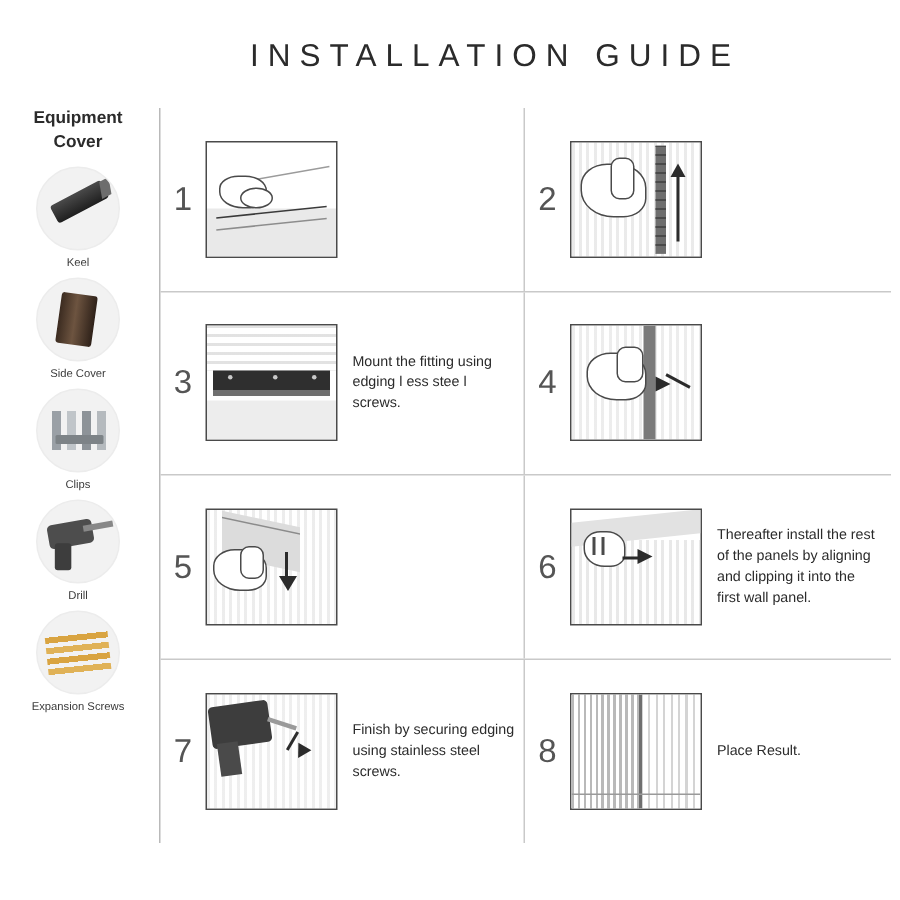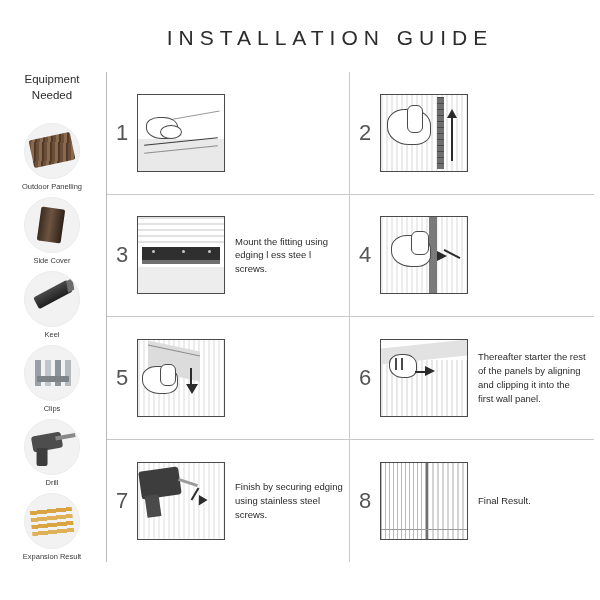--- a/index.html
+++ b/index.html
@@ -36,24 +36,24 @@
   
   .equip-col {
     position: absolute;
     left: 0;
     top: 72px;
     width: 104px;
     text-align: center;
   }
   .equip-title {
     font-size: 11.5px;
-    font-weight: normal;
+    font-weight: bold;
     line-height: 1.35;
     color: #2b2b2b;
-    margin-bottom: 20px;
+    margin-bottom: 8px;
   }
   .equip-item {
     margin-top: 6px;
     margin-bottom: 4px;
   }
   .equip-thumb {
     width: 54px;
     height: 54px;
     border-radius: 50%;
     background: #f2f2f2;
@@ -244,63 +244,57 @@
 </head>
 <body>
 
 <div id="page">
 
   <div class="title">INSTALLATION GUIDE</div>
 
   <div class="equip-col">
     <div class="equip-title">
       <div>Equipment</div>
-      <div>Needed</div>
-    </div>
+      <div>Cover</div>
+    </div>
+
 
     <div class="equip-item">
       <div class="equip-thumb">
-        <span class="t-panelling"></span>
-      </div>
-      <div class="equip-label">Outdoor Panelling</div>
+        <span class="t-keel"></span>
+      </div>
+      <div class="equip-label">Keel</div>
     </div>
 
     <div class="equip-item">
       <div class="equip-thumb">
         <span class="t-sidecover"></span>
       </div>
       <div class="equip-label">Side Cover</div>
     </div>
 
     <div class="equip-item">
       <div class="equip-thumb">
-        <span class="t-keel"></span>
-      </div>
-      <div class="equip-label">Keel</div>
-    </div>
-
-    <div class="equip-item">
-      <div class="equip-thumb">
         <span class="t-clips"></span>
       </div>
       <div class="equip-label">Clips</div>
     </div>
 
     <div class="equip-item">
       <div class="equip-thumb">
         <span class="t-drill"></span>
       </div>
       <div class="equip-label">Drill</div>
     </div>
 
     <div class="equip-item">
       <div class="equip-thumb">
         <span class="t-screws"></span>
       </div>
-      <div class="equip-label">Expansion Result</div>
+      <div class="equip-label">Expansion Screws</div>
     </div>
   </div>
 
   <div class="vline"></div>
 
   <div class="grid">
 
     <div class="row">
       <div class="cell left">
         <div class="step-num">1</div>
@@ -371,21 +365,21 @@
         <div class="step-num">6</div>
         <div class="thumb">
           <span class="hatch" style="left:0;top:20px;width:86px;height:56px;opacity:.55;"></span>
           <span class="ill-grey" style="left:0;top:4px;width:86px;height:16px;background:#e2e2e2;transform:skewY(-6deg);"></span>
           <span class="ill-hand" style="left:8px;top:14px;width:26px;height:22px;"></span>
           <span class="ill-line" style="left:14px;top:18px;width:2px;height:12px;background:#4a4a4a;"></span>
           <span class="ill-line" style="left:20px;top:18px;width:2px;height:12px;background:#4a4a4a;"></span>
           <span class="arrow" style="left:44px;top:26px;border-top:5px solid transparent;border-bottom:5px solid transparent;border-left:10px solid #2b2b2b;"></span>
           <span class="ill-line" style="left:34px;top:31px;width:14px;height:2px;background:#2b2b2b;"></span>
         </div>
-        <div class="step-text">Thereafter starter the rest of the panels by aligning and clipping it into the first wall panel.</div>
+        <div class="step-text">Thereafter install the rest of the panels by aligning and clipping it into the first wall panel.</div>
       </div>
     </div>
 
     <div class="row last">
       <div class="cell left">
         <div class="step-num">7</div>
         <div class="thumb">
           <span class="hatch" style="left:0;top:0;width:86px;height:76px;opacity:.4;"></span>
           <span class="ill-dark" style="left:2px;top:6px;width:40px;height:28px;background:#3d3d3d;border-radius:3px;transform:rotate(-8deg);"></span>
           <span class="ill-line" style="left:8px;top:32px;width:14px;height:22px;background:#4a4a4a;transform:rotate(-8deg);"></span>
@@ -396,18 +390,18 @@
         <div class="step-text">Finish by securing edging using stainless steel screws.</div>
       </div>
       <div class="cell">
         <div class="step-num">8</div>
         <div class="thumb">
           <span class="hatch" style="left:0;top:0;width:46px;height:76px;background:repeating-linear-gradient(90deg,#b9b9b9 0 1.5px,#ffffff 1.5px 4px);"></span>
           <span class="hatch" style="left:46px;top:0;width:40px;height:76px;background:repeating-linear-gradient(90deg,#d4d4d4 0 1.5px,#ffffff 1.5px 5px);"></span>
           <span class="ill-line" style="left:45px;top:0;width:1.5px;height:76px;background:#6f6f6f;"></span>
           <span class="ill-line" style="left:0;top:66px;width:86px;height:1.5px;background:#9a9a9a;"></span>
         </div>
-        <div class="step-text">Final Result.</div>
+        <div class="step-text">Place Result.</div>
       </div>
     </div>
 
   </div>
 </div>
 
 </body></html>

